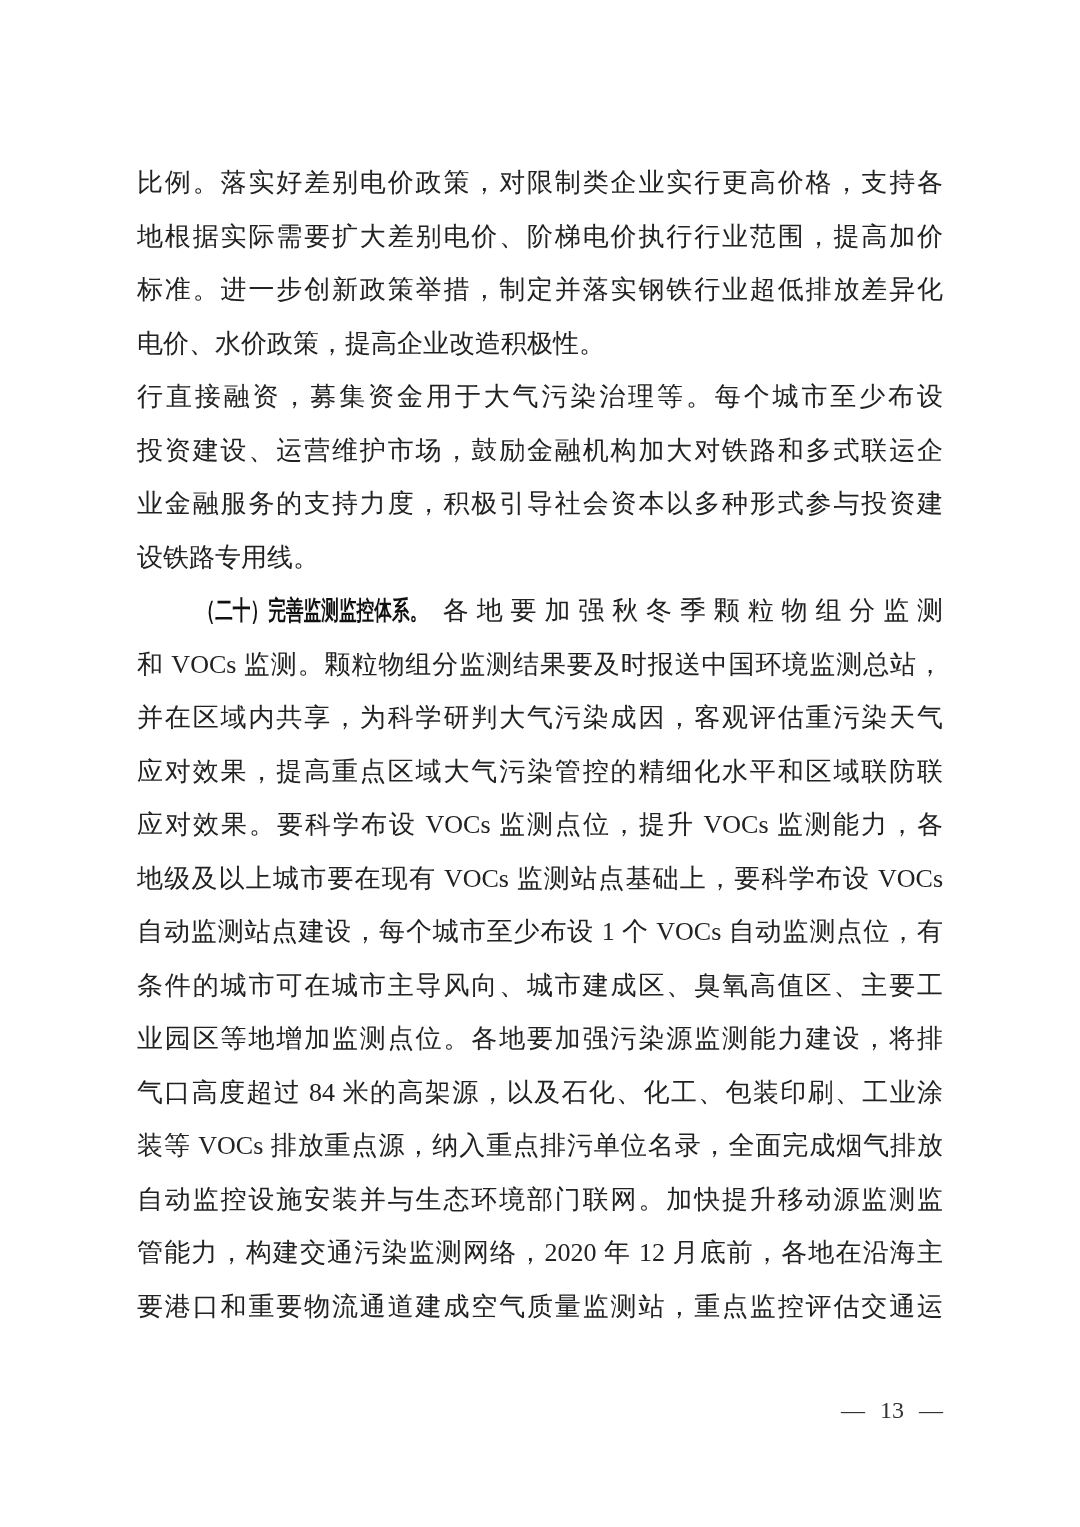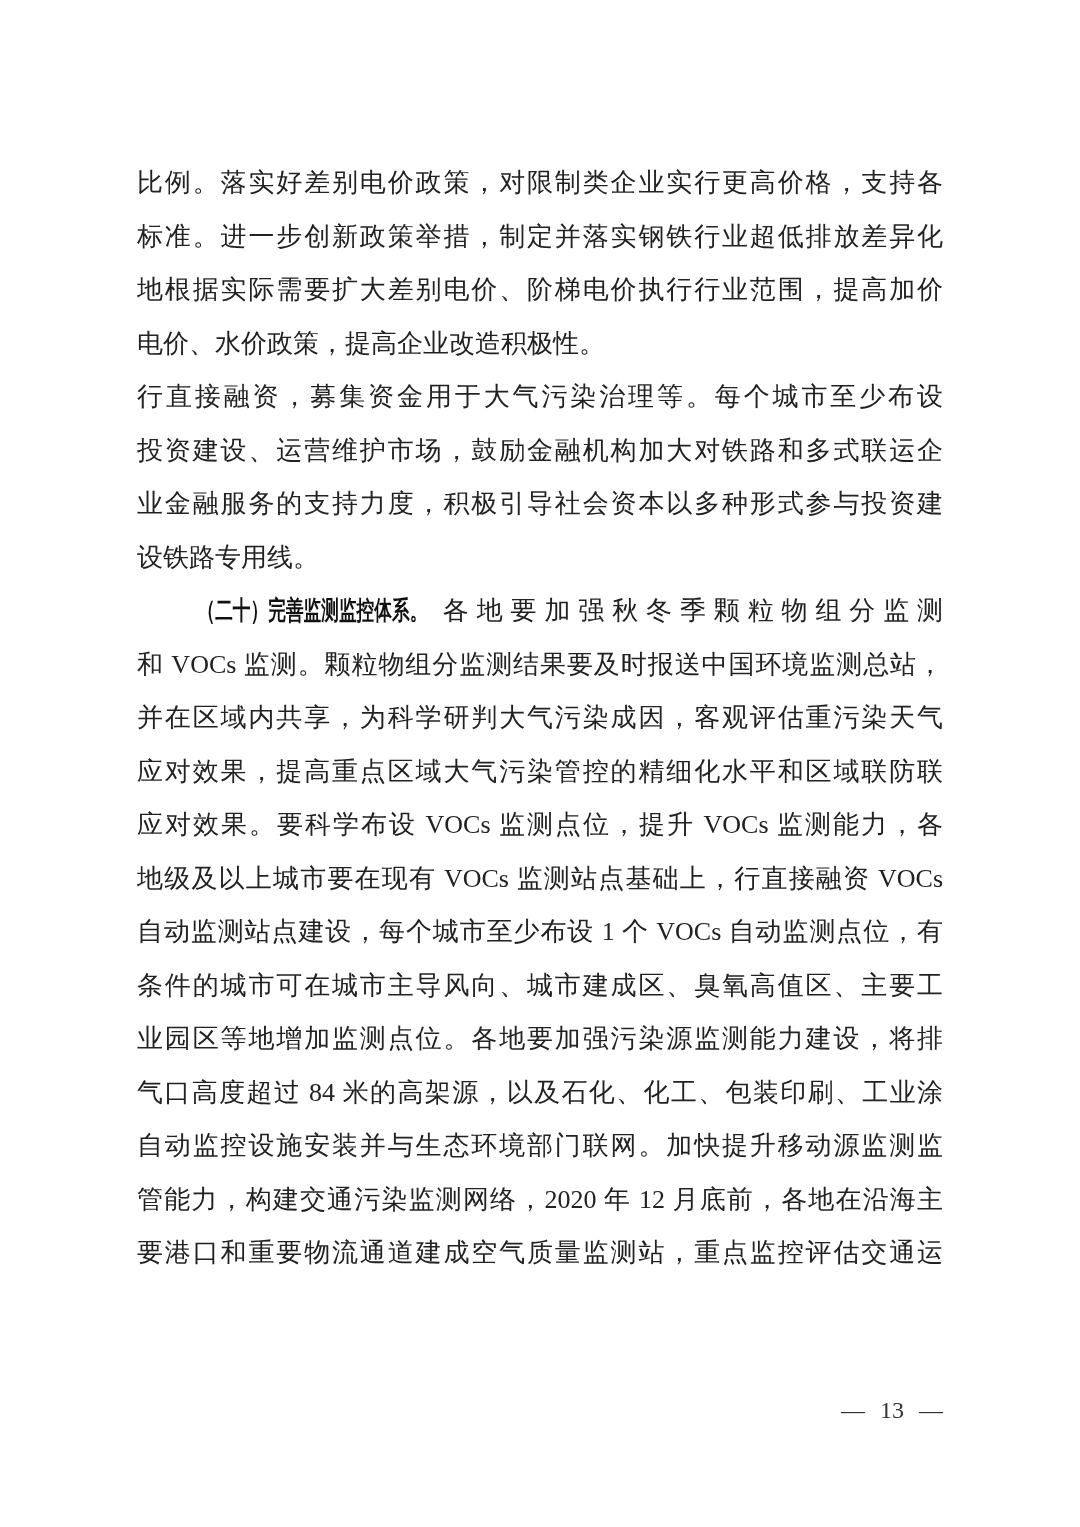--- a/index.html
+++ b/index.html
@@ -62,37 +62,38 @@
   }
   .footer span { display: inline-block; }
 </style>
 </head>
 <body>
 
 <div class="page">
 
   <div class="text-block">
       <div class="line">比例。落实好差别电价政策，对限制类企业实行更高价格，支持各</div>
+      <div class="line">地根据实际需要扩大差别电价、阶梯电价执行行业范围，提高加价</div>
       <div class="line">标准。进一步创新政策举措，制定并落实钢铁行业超低排放差异化</div>
-      <div class="line">地根据实际需要扩大差别电价、阶梯电价执行行业范围，提高加价</div>
       <div class="line no-justify">电价、水价政策，提高企业改造积极性。</div>
       <div class="line">行直接融资，募集资金用于大气污染治理等。每个城市至少布设</div>
       <div class="line">投资建设、运营维护市场，鼓励金融机构加大对铁路和多式联运企</div>
       <div class="line">业金融服务的支持力度，积极引导社会资本以多种形式参与投资建</div>
       <div class="line no-justify">设铁路专用线。</div>
       <div class="line indent-sm"><span class="heading-bold">（二十）完善监测监控体系。</span>各地要加强秋冬季颗粒物组分监测</div>
       <div class="line">和 VOCs 监测。颗粒物组分监测结果要及时报送中国环境监测总站，</div>
       <div class="line">并在区域内共享，为科学研判大气污染成因，客观评估重污染天气</div>
       <div class="line">应对效果，提高重点区域大气污染管控的精细化水平和区域联防联</div>
       <div class="line">应对效果。要科学布设 VOCs 监测点位，提升 VOCs 监测能力，各</div>
-      <div class="line">地级及以上城市要在现有 VOCs 监测站点基础上，行直接融资 VOCs</div>
+      <div class="line">地级及以上城市要在现有 VOCs 监测站点基础上，要科学布设 VOCs</div>
       <div class="line">自动监测站点建设，每个城市至少布设 1 个 VOCs 自动监测点位，有</div>
       <div class="line">条件的城市可在城市主导风向、城市建成区、臭氧高值区、主要工</div>
       <div class="line">业园区等地增加监测点位。各地要加强污染源监测能力建设，将排</div>
       <div class="line">气口高度超过 84 米的高架源，以及石化、化工、包装印刷、工业涂</div>
+      <div class="line">装等 VOCs 排放重点源，纳入重点排污单位名录，全面完成烟气排放</div>
       <div class="line">自动监控设施安装并与生态环境部门联网。加快提升移动源监测监</div>
       <div class="line">管能力，构建交通污染监测网络，2020 年 12 月底前，各地在沿海主</div>
       <div class="line">要港口和重要物流通道建成空气质量监测站，重点监控评估交通运</div>
     </div>
 
   <div class="footer">
     <span>—</span>
     <span>13</span>
     <span>—</span>
   </div>

